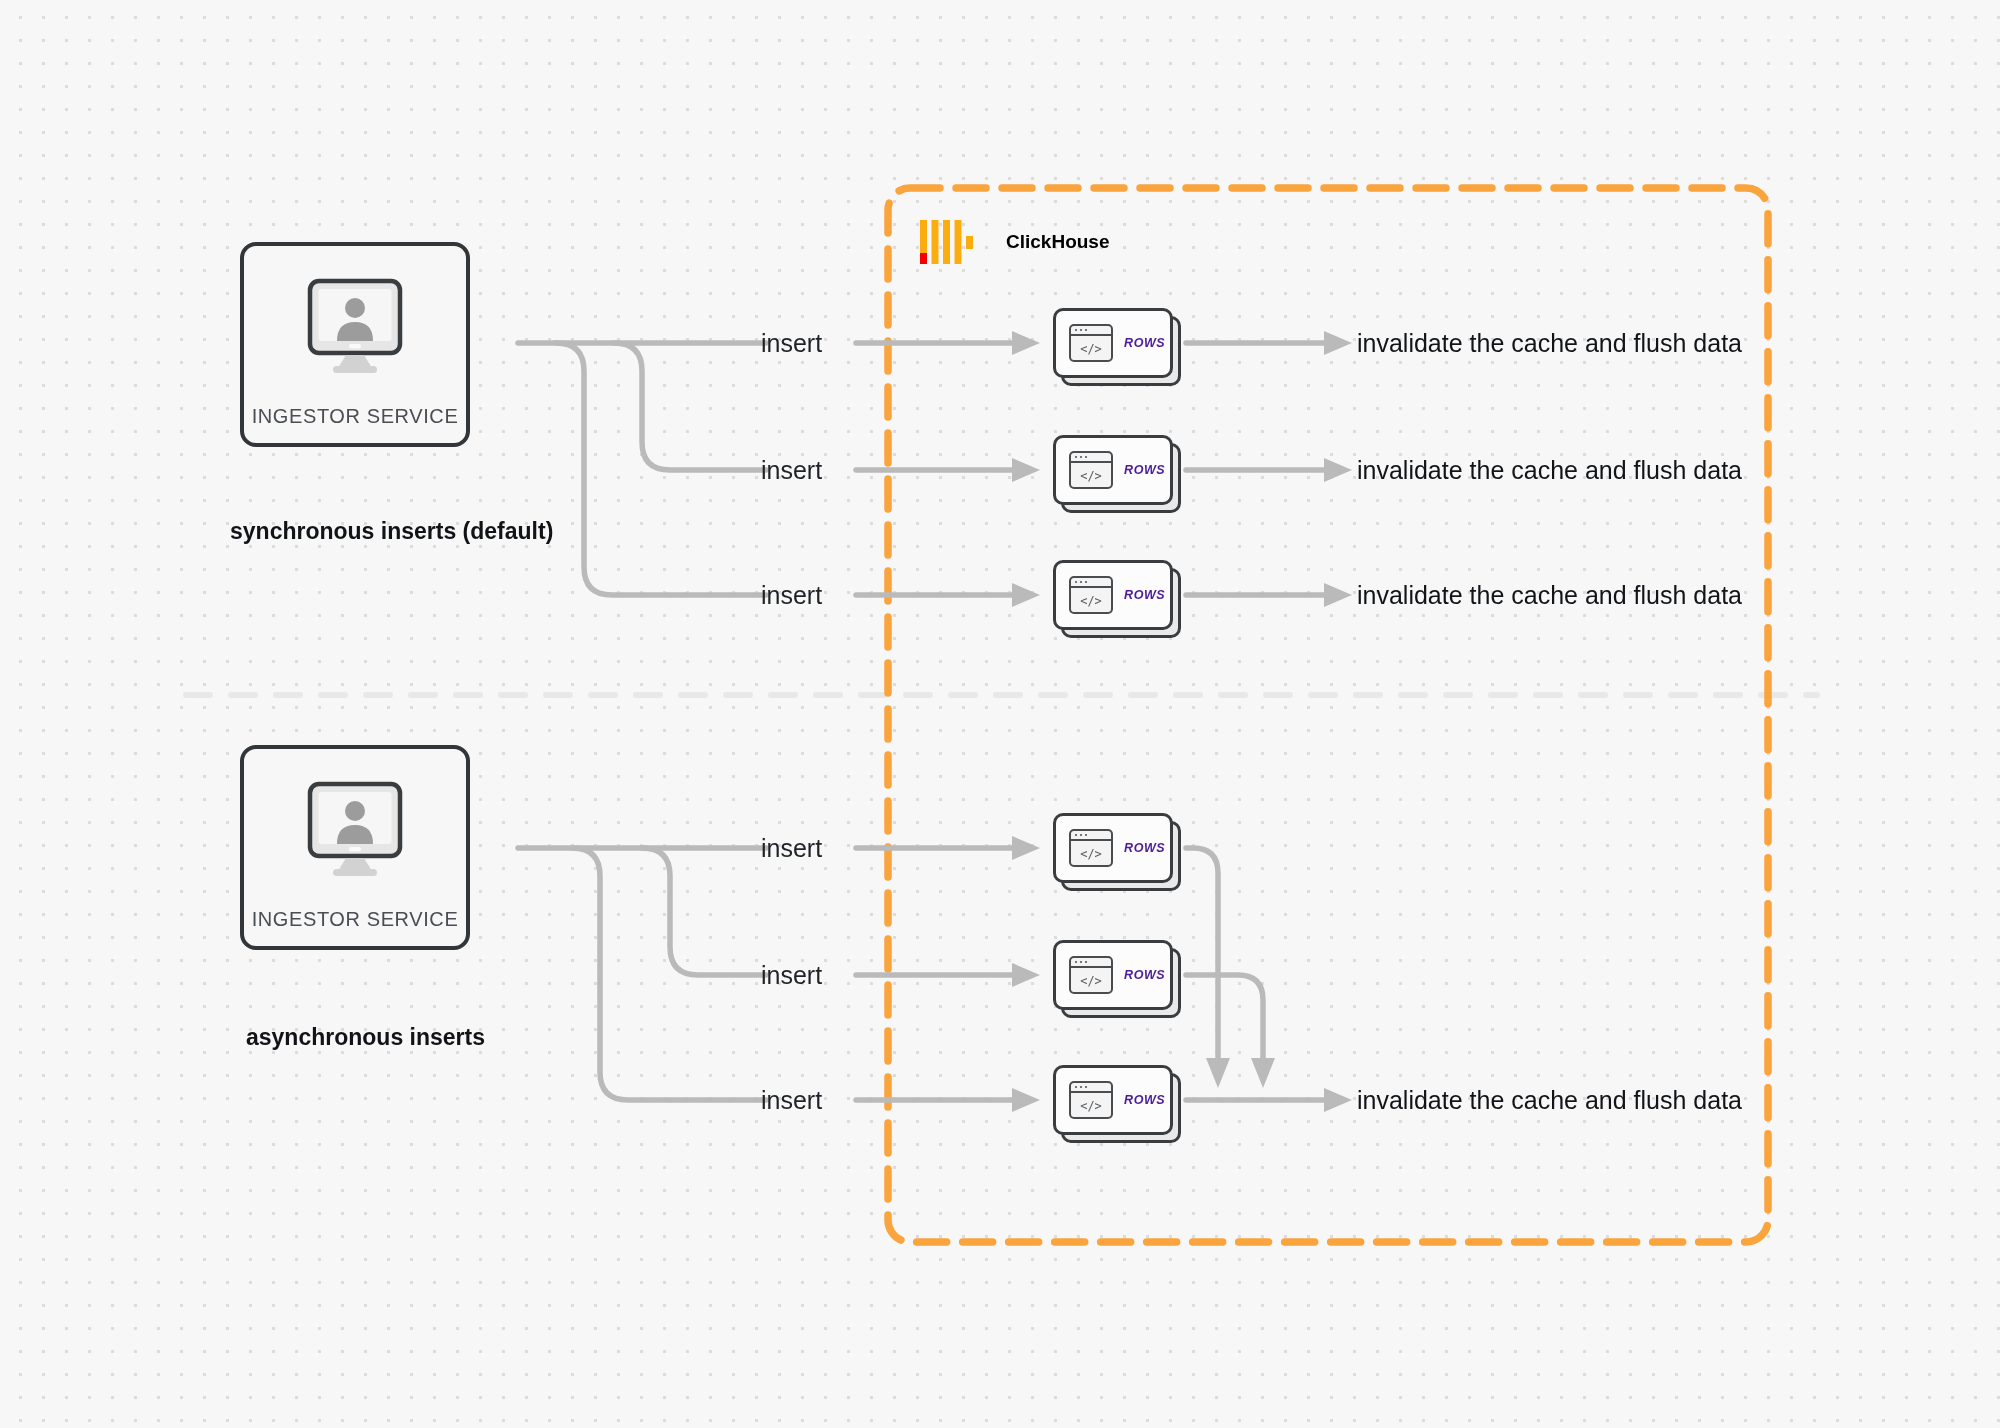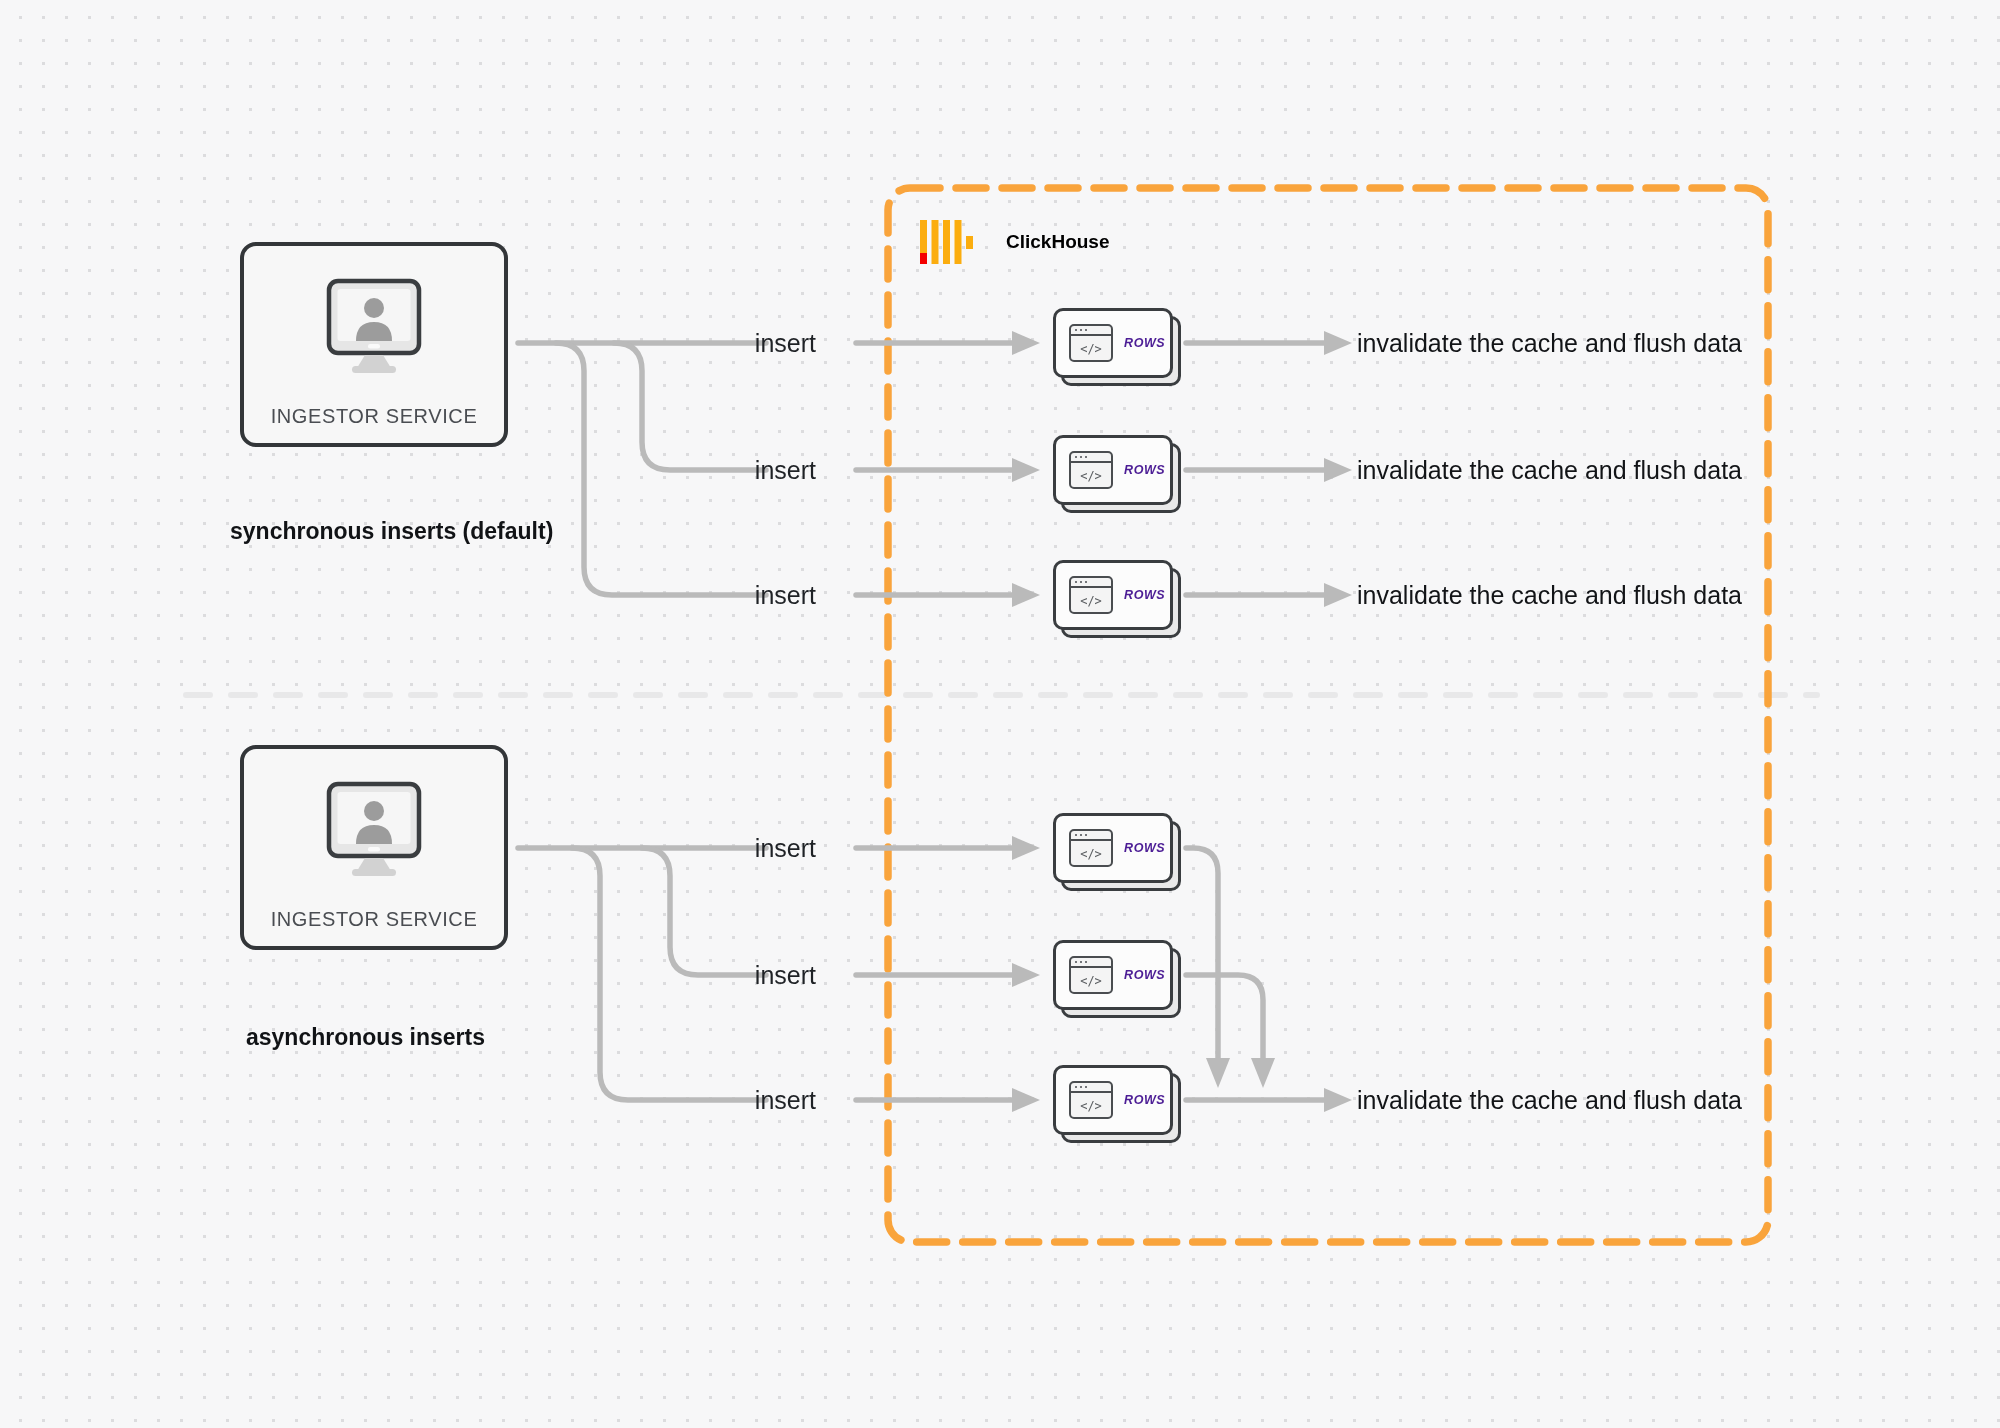--- a/index.html
+++ b/index.html
@@ -18,21 +18,21 @@
     background-size: 23px 23px;
     background-position: 9px 6px;
   }
   .layer {
     position: absolute;
     left: 0; top: 0;
   }
   
   .ingestor-node {
     position: absolute;
-    width: 268px; height: 205px;
+    width: 230px; height: 205px;
     background: #F7F7F7;
     border: 4px solid #333639;
     border-radius: 16px;
   }
   .ingestor-label {
     position: absolute;
     left: 0; top: 158px; width: 100%;
     text-align: center;
     font-size: 20px;
     line-height: 24px;
@@ -88,22 +88,22 @@
   .rows-label {
     font-style: italic;
     font-size: 12.5px;
     font-weight: 600;
     letter-spacing: 0.6px;
     color: #4c1d95;
   }
   
   .insert-label {
     position: absolute;
-    width: 100px; left: 716px;
-    text-align: right;
+    width: 100px; left: 761px;
+    text-align: left;
     font-size: 25px; line-height: 30px;
     color: #1F2226;
   }
   .result-label {
     position: absolute;
     left: 1357px;
     font-size: 25px; line-height: 30px;
     white-space: nowrap;
     color: #121417;
   }

